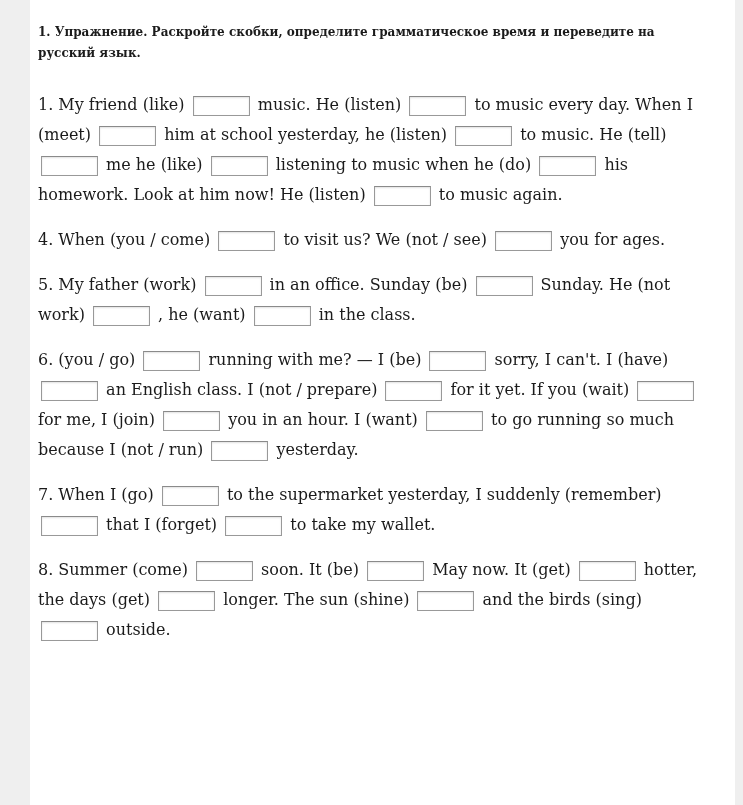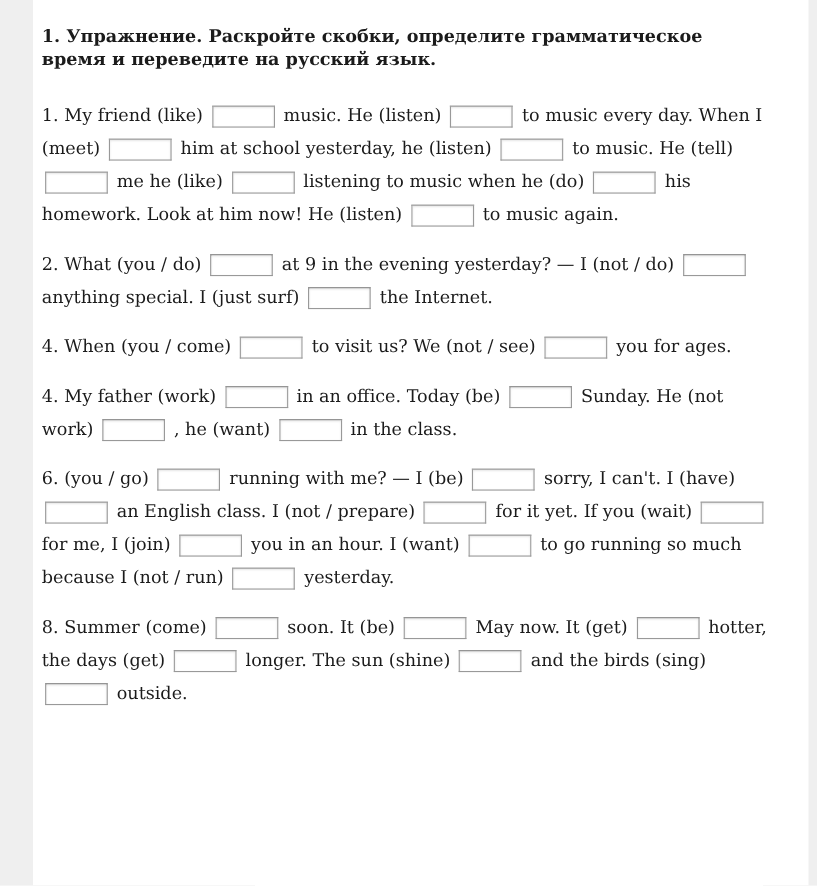--- a/index.html
+++ b/index.html
@@ -16,21 +16,21 @@
     background: #efefef;
   }
   .page {
     margin-left: 30px;
     width: 705px;
     min-height: 805px;
     background: #ffffff;
     padding: 12px 36px 18px 8px;
   }
   .title {
-    font-size: 16px;
+    font-size: 12px;
     line-height: 21px;
     font-weight: bold;
     margin: 10px 0 26px 0;
   }
   .exercise {
     font-size: 16px;
     line-height: 30px;
     margin: 0 0 15px 0;
   }
   input.blank {
@@ -50,20 +50,20 @@
   }
 </style>
 </head>
 <body>
 
 <div class="viewport">
   <div class="page">
     <div class="title">1. Упражнение. Раскройте скобки, определите грамматическое время и переведите на русский язык.</div>
     <div>
         <p class="exercise"><span>1. My friend (like) </span><input type="text" class="blank" style=""><span> music. He (listen) </span><input type="text" class="blank" style=""><span> to music every day. When I (meet) </span><input type="text" class="blank" style=""><span> him at school yesterday, he (listen) </span><input type="text" class="blank" style=""><span> to music. He (tell) </span><input type="text" class="blank" style=""><span> me he (like) </span><input type="text" class="blank" style=""><span> listening to music when he (do) </span><input type="text" class="blank" style=""><span> his homework. Look at him now! He (listen) </span><input type="text" class="blank" style=""><span> to music again.</span></p>
-        <p class="exercise"><span>2. What (you / do) </span><input type="text" class="blank" style=""><span> at 9 in the evening yesterday? — I (not / do) </span><input type="text" class="blank" style=""><span> anything special. I (just surf) </span><input type="text" class="blank" style=""><span> the Internet.</span></p>
         <p class="exercise"><span>4. When (you / come) </span><input type="text" class="blank" style=""><span> to visit us? We (not / see) </span><input type="text" class="blank" style=""><span> you for ages.</span></p>
-        <p class="exercise"><span>4. My father (work) </span><input type="text" class="blank" style=""><span> in an office. Today (be) </span><input type="text" class="blank" style=""><span> Sunday. He (not work) </span><input type="text" class="blank" style=""><span> , he (want) </span><input type="text" class="blank" style=""><span> in the class.</span></p>
+        <p class="exercise"><span>5. My father (work) </span><input type="text" class="blank" style=""><span> in an office. Sunday (be) </span><input type="text" class="blank" style=""><span> Sunday. He (not work) </span><input type="text" class="blank" style=""><span> , he (want) </span><input type="text" class="blank" style=""><span> in the class.</span></p>
         <p class="exercise"><span>6. (you / go) </span><input type="text" class="blank" style=""><span> running with me? — I (be) </span><input type="text" class="blank" style=""><span> sorry, I can't. I (have) </span><input type="text" class="blank" style=""><span> an English class. I (not / prepare) </span><input type="text" class="blank" style=""><span> for it yet. If you (wait) </span><input type="text" class="blank" style=""><span> for me, I (join) </span><input type="text" class="blank" style=""><span> you in an hour. I (want) </span><input type="text" class="blank" style=""><span> to go running so much because I (not / run) </span><input type="text" class="blank" style=""><span> yesterday.</span></p>
+        <p class="exercise"><span>7. When I (go) </span><input type="text" class="blank" style=""><span> to the supermarket yesterday, I suddenly (remember) </span><input type="text" class="blank" style=""><span> that I (forget) </span><input type="text" class="blank" style=""><span> to take my wallet.</span></p>
         <p class="exercise"><span>8. Summer (come) </span><input type="text" class="blank" style=""><span> soon. It (be) </span><input type="text" class="blank" style=""><span> May now. It (get) </span><input type="text" class="blank" style=""><span> hotter, the days (get) </span><input type="text" class="blank" style=""><span> longer. The sun (shine) </span><input type="text" class="blank" style=""><span> and the birds (sing) </span><input type="text" class="blank" style=""><span> outside.</span></p>
       </div>
   </div>
 </div>
 
 </body></html>

